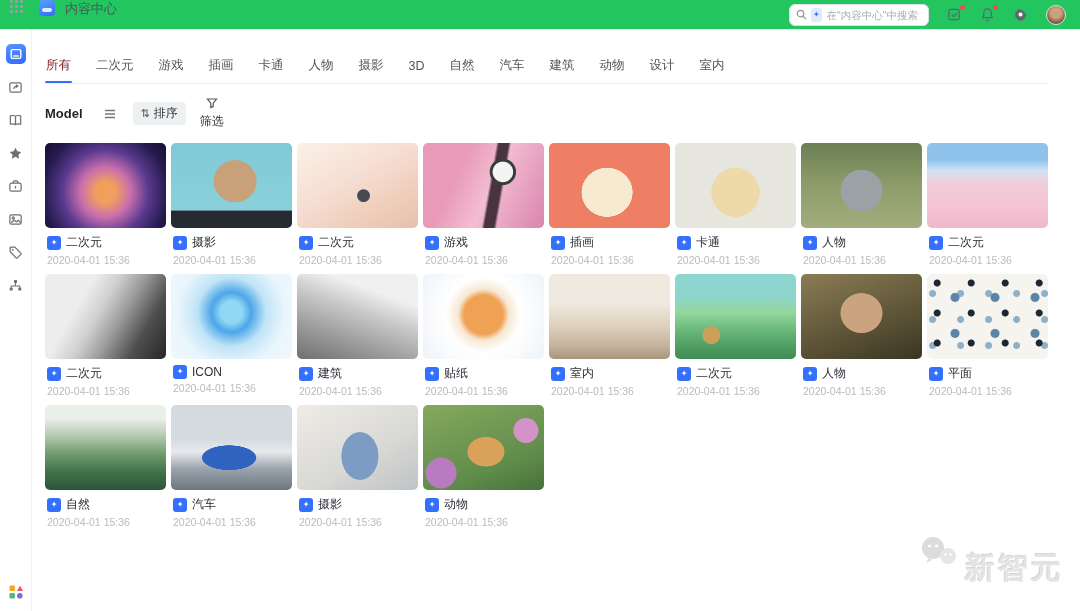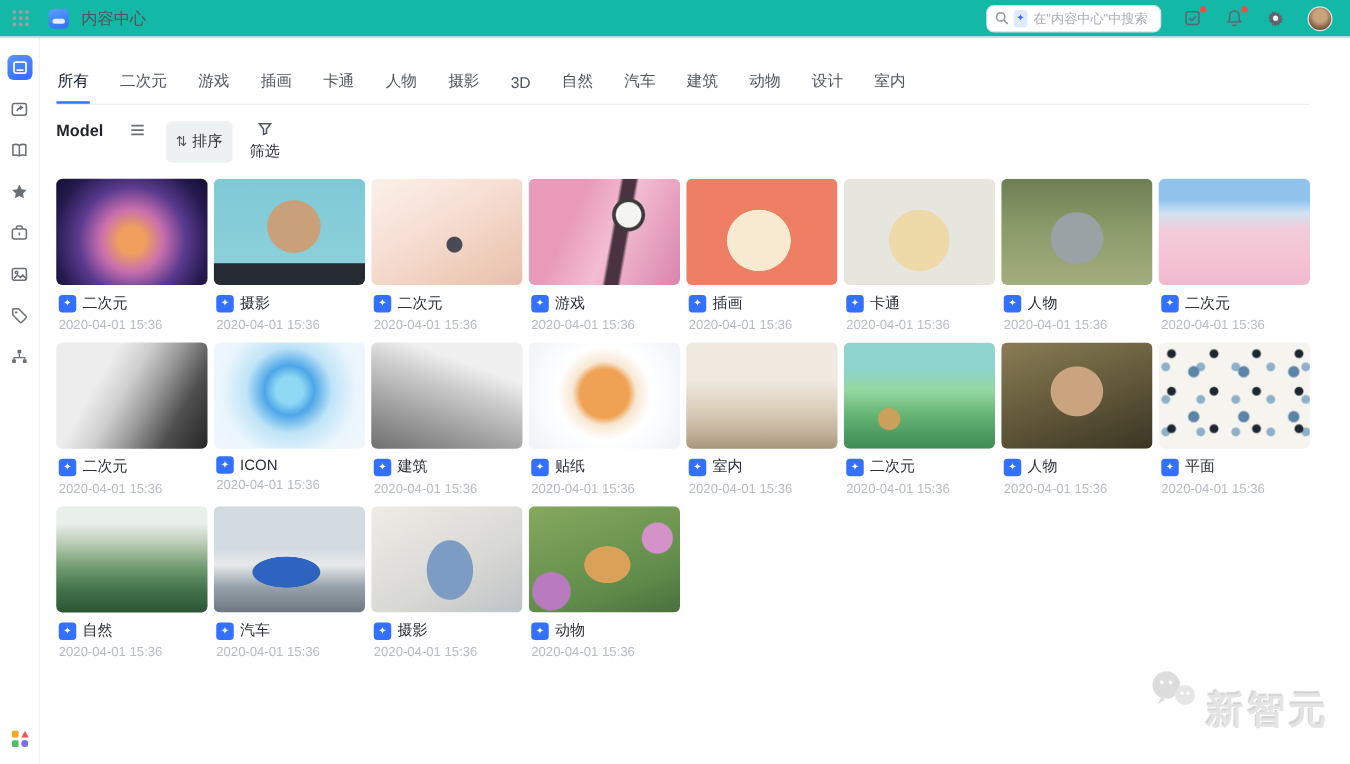--- a/index.html
+++ b/index.html
@@ -1,21 +1,21 @@
 <!DOCTYPE html>
 <html><head>
 <meta charset="utf-8">
 <style>
   * { margin:0; padding:0; box-sizing:border-box; }
   html,body { width:1080px; height:611px; background:#fff; overflow:hidden;
     font-family:"Liberation Sans", sans-serif; color:#1f2329; }
 
   
   .topbar { position:absolute; top:0; left:0; width:1080px; height:30px;
-    display:flex; align-items:center; border-bottom:1px solid #ebedf0; background:#14b8a6; z-index:5; }
+    display:flex; border-bottom:1px solid #ebedf0; background:#22c55e; z-index:5; }
   .dots-grid { width:13px; height:13px; margin-left:10px;
     display:grid; grid-template-columns:repeat(3,1fr); gap:2px; cursor:pointer; }
   .dots-grid i { width:2.5px; height:2.5px; border-radius:50%; background:#9aa0a6; }
   .app-logo { width:16px; height:16px; border-radius:4px; margin-left:16px;
     background:linear-gradient(160deg,#5aa0ff,#2f6bff); position:relative; }
   .app-logo::after { content:""; position:absolute; left:3px; top:8px; width:10px; height:4px;
     border-radius:2px; background:rgba(255,255,255,.85); }
   .app-title { margin-left:10px; font-size:13px; color:#50555c; }
 
   .topbar-right { margin-left:auto; display:flex; align-items:center; margin-right:14px; }
@@ -46,25 +46,25 @@
   .main { position:absolute; top:30px; left:32px; right:0; bottom:0; background:#fff;
     padding:14px 32px 0 13px; }
   .page-head { display:flex; align-items:baseline; }
   .page-title { font-size:14.5px; font-weight:bold; color:#1f2329; }
   .head-right { margin-left:auto; font-size:12px; color:#646a73; }
   .head-link { color:#3370ff; cursor:pointer; text-decoration:none; margin-left:6px; }
 
   .tabs { display:flex; gap:23px; margin-top:13px; border-bottom:1px solid #ebedf0; }
   .tab { background:none; border:none; font-size:12.5px; color:#51565d; padding:0 1px 9px;
     cursor:pointer; position:relative; font-family:"Liberation Sans", sans-serif; }
-  .tab.active { color:#0f172a; }
+  .tab.active { color:#7f1d1d; }
   .tab.active::after { content:""; position:absolute; left:0; right:0; bottom:0; height:2px;
     background:#3370ff; border-radius:1px; }
 
-  .toolbar { display:flex; margin-top:13px; }
+  .toolbar { display:flex; align-items:center; margin-top:13px; }
   .model-label { font-size:13px; font-weight:bold; }
   .view-toggle { margin-left:20px; color:#6b7075; display:flex; cursor:pointer; }
   .sort-btn { margin-left:16px; display:flex; align-items:center; gap:4px; background:#eef1f1;
     border:none; border-radius:4px; padding:3px 8px; font-size:12px; color:#2b2f36; cursor:pointer;
     font-family:"Liberation Sans", sans-serif; }
   .filter-btn { margin-left:14px; display:flex; align-items:center; gap:4px; background:none;
     border:none; font-size:12px; color:#2b2f36; cursor:pointer; font-family:"Liberation Sans", sans-serif;flex-direction:column; }
   .sort-glyph { font-size:11px; color:#51565d; font-family:"DejaVu Sans", sans-serif; }
 
   .grid { margin-top:13px; display:grid; grid-template-columns:repeat(8,121px);

